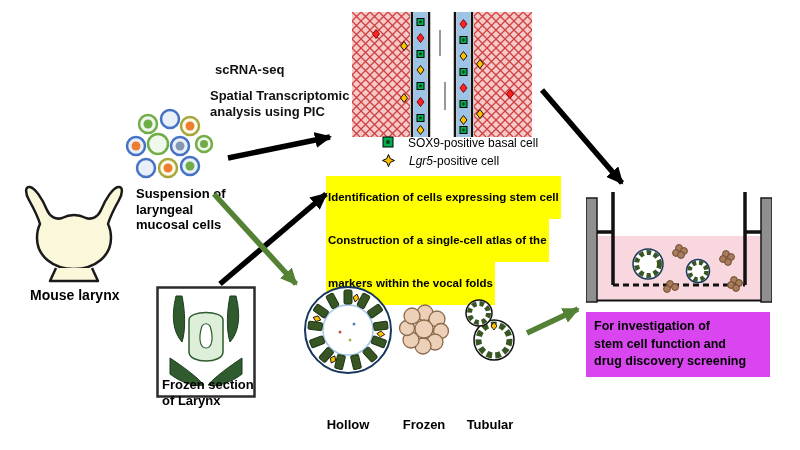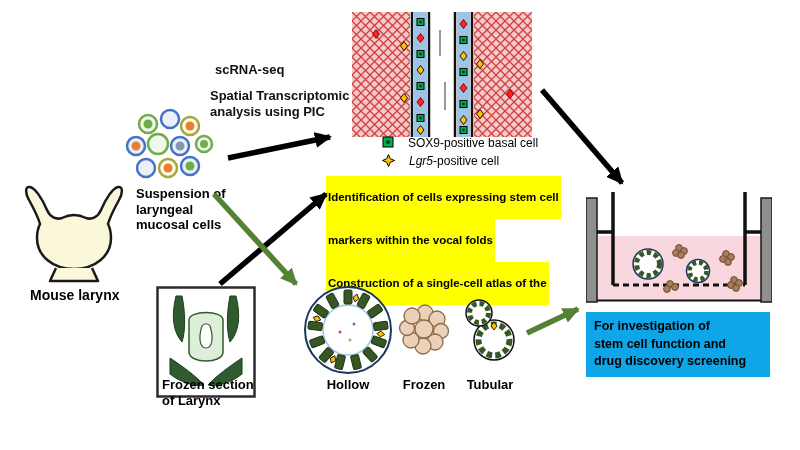--- a/index.html
+++ b/index.html
@@ -3,23 +3,23 @@
 <meta charset="utf-8">
 <style>
   * { margin:0; padding:0; box-sizing:border-box; }
   body { background:#ffffff; font-family:"Liberation Sans", sans-serif; }
   #canvas { position:relative; width:800px; height:450px; background:#fff; overflow:hidden; color:#000; }
   .abs { position:absolute; }
   .lbl { font-weight:700; color:#000; }
   .method-text { font-size:13px; font-weight:700; color:#111; }
   .hl-row { display:block; line-height:16px; }
   .hl { background:#ffff00; font-weight:700; font-size:11.5px; line-height:15px; display:inline-block; padding:14px 2px; }
-  .org-label { font-weight:700; font-size:13px; text-align:center; }
+  .org-label { font-weight:700; font-size:13px; text-align:center;margin-top:40px; }
   .legend-row { display:flex; align-items:flex-start; gap:14px; font-size:12px; color:#000; }
-  .app-box { background:#0ea5e9; padding:6px 8px; font-weight:700; font-size:12.5px; line-height:1.4; }
+  .app-box { background:#d946ef; padding:6px 8px; font-weight:700; font-size:12.5px; line-height:1.4; }
   svg { display:block; }
 </style>
 </head>
 <body>
 
 <div id="canvas">
 
   <svg class="abs" style="left:14px;top:176px" width="120" height="110" viewBox="0 0 120 110">
     <path d="M33,34 C28,22 21,12 16,11 C11,10 11,17 15,24 C20,33 24,41 26,48 C24,52 23,57 23,62 C23,80 39,93 60,93 C81,93 97,80 97,62 C97,57 96,52 94,48 C96,41 100,33 105,24 C109,17 109,10 104,11 C99,12 92,22 87,34 C84,41 78,44 72,42 C68,40 64,39 60,39 C56,39 52,40 48,42 C42,44 36,41 33,34 Z" fill="#faf7da" stroke="#1a1a1a" stroke-width="2.5" stroke-linejoin="round"></path>
     <path d="M42,92 L36,105 L84,105 L78,92" fill="#faf7da" stroke="#1a1a1a" stroke-width="2.5" stroke-linejoin="round"></path>
@@ -124,22 +124,22 @@
   </div>
   <div class="abs legend-row" style="left:382px;top:154px">
     <svg width="13" height="13">
       <path d="M6.5,0.5 L8.3,4.7 L12.5,6.5 L8.3,8.3 L6.5,12.5 L4.7,8.3 L0.5,6.5 L4.7,4.7 Z" fill="#ffc000" stroke="#000" stroke-width="1"></path>
     </svg>
     <span><i>Lgr5</i><span>-positive cell</span></span>
   </div>
 
   <div class="abs" style="left:326px;top:176px">
     <span class="hl-row"><span class="hl">Identification of cells expressing stem cell</span></span>
+    <span class="hl-row"><span class="hl">Construction of a single-cell atlas of the</span></span>
     <span class="hl-row"><span class="hl">markers within the vocal folds</span></span>
-    <span class="hl-row"><span class="hl">Construction of a single-cell atlas of the</span></span>
     <span class="hl-row"><span class="hl">larynx</span></span>
   </div>
 
   <svg class="abs" style="left:298px;top:282px" width="232" height="96" viewBox="0 0 232 96">
     <g transform="translate(50,48)">
       <circle r="43" fill="#ffffff" stroke="#17375e" stroke-width="2"></circle>
       <circle r="25" fill="none" stroke="#9dc3e6" stroke-width="1.5"></circle>
       <g fill="#375623" stroke="#1d3312" stroke-width="1">
         <g transform="rotate(0)">
             <rect x="-4" y="-40" width="8" height="14" rx="1.5"></rect>

